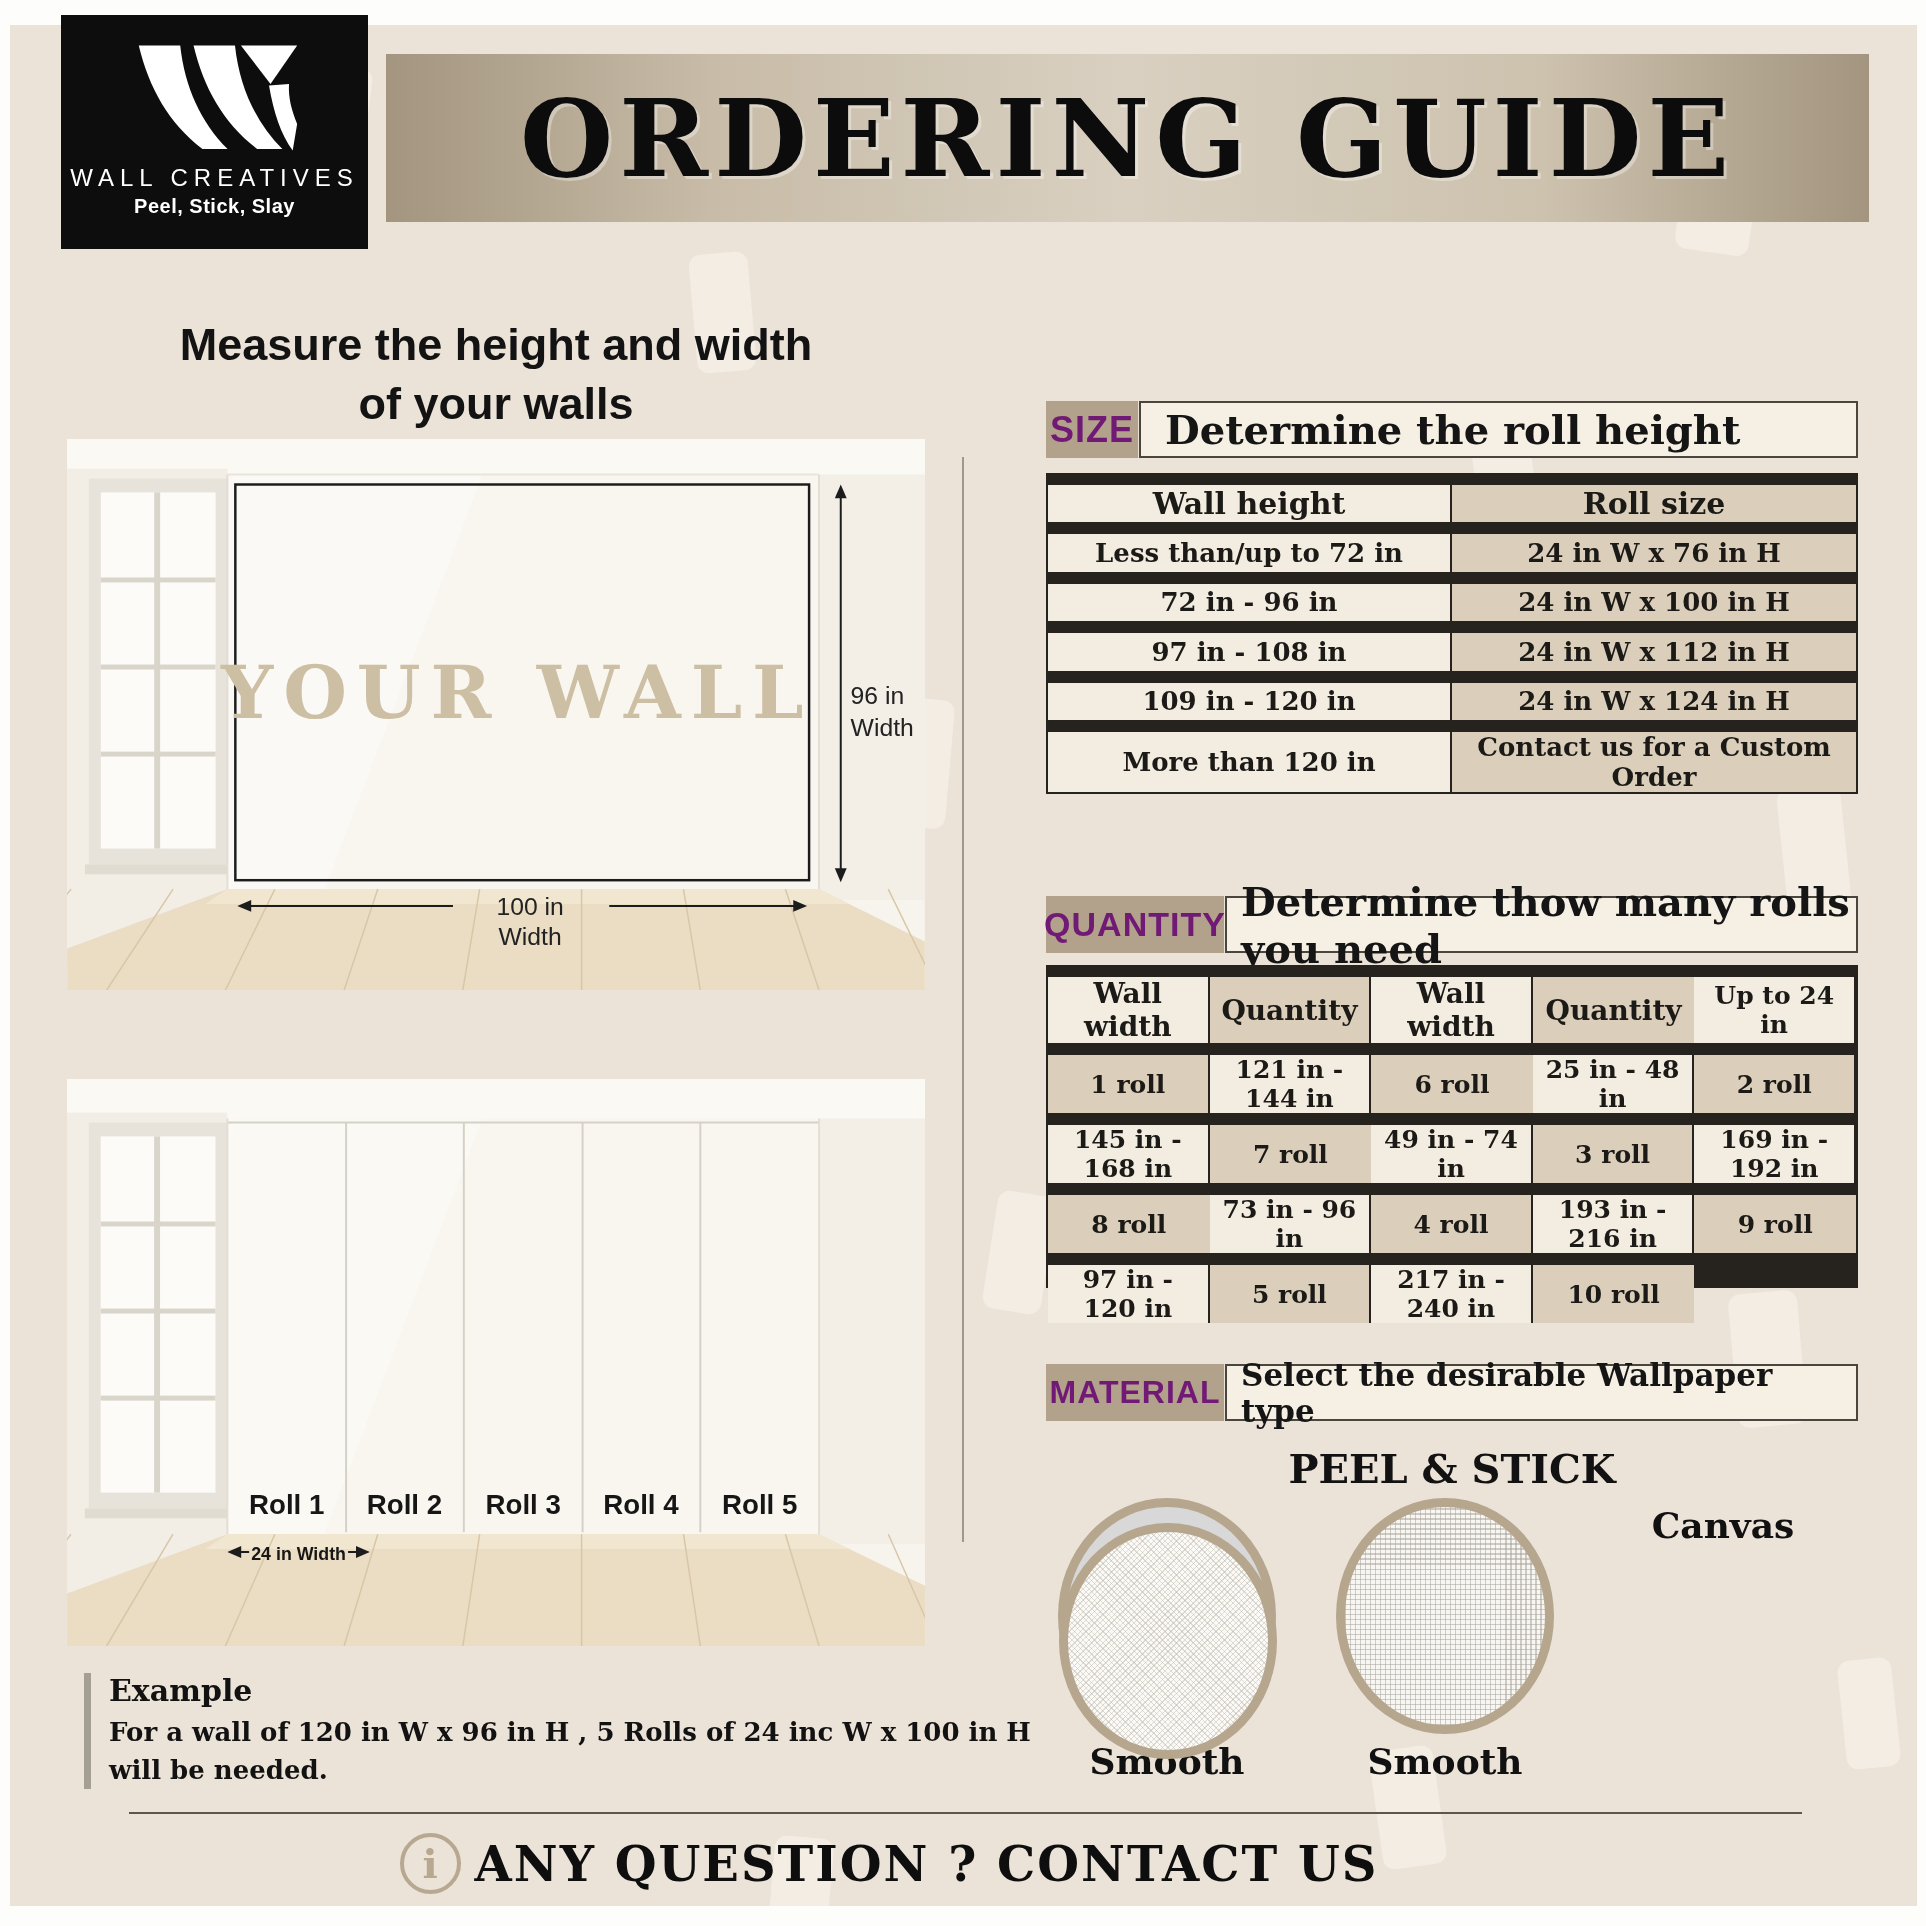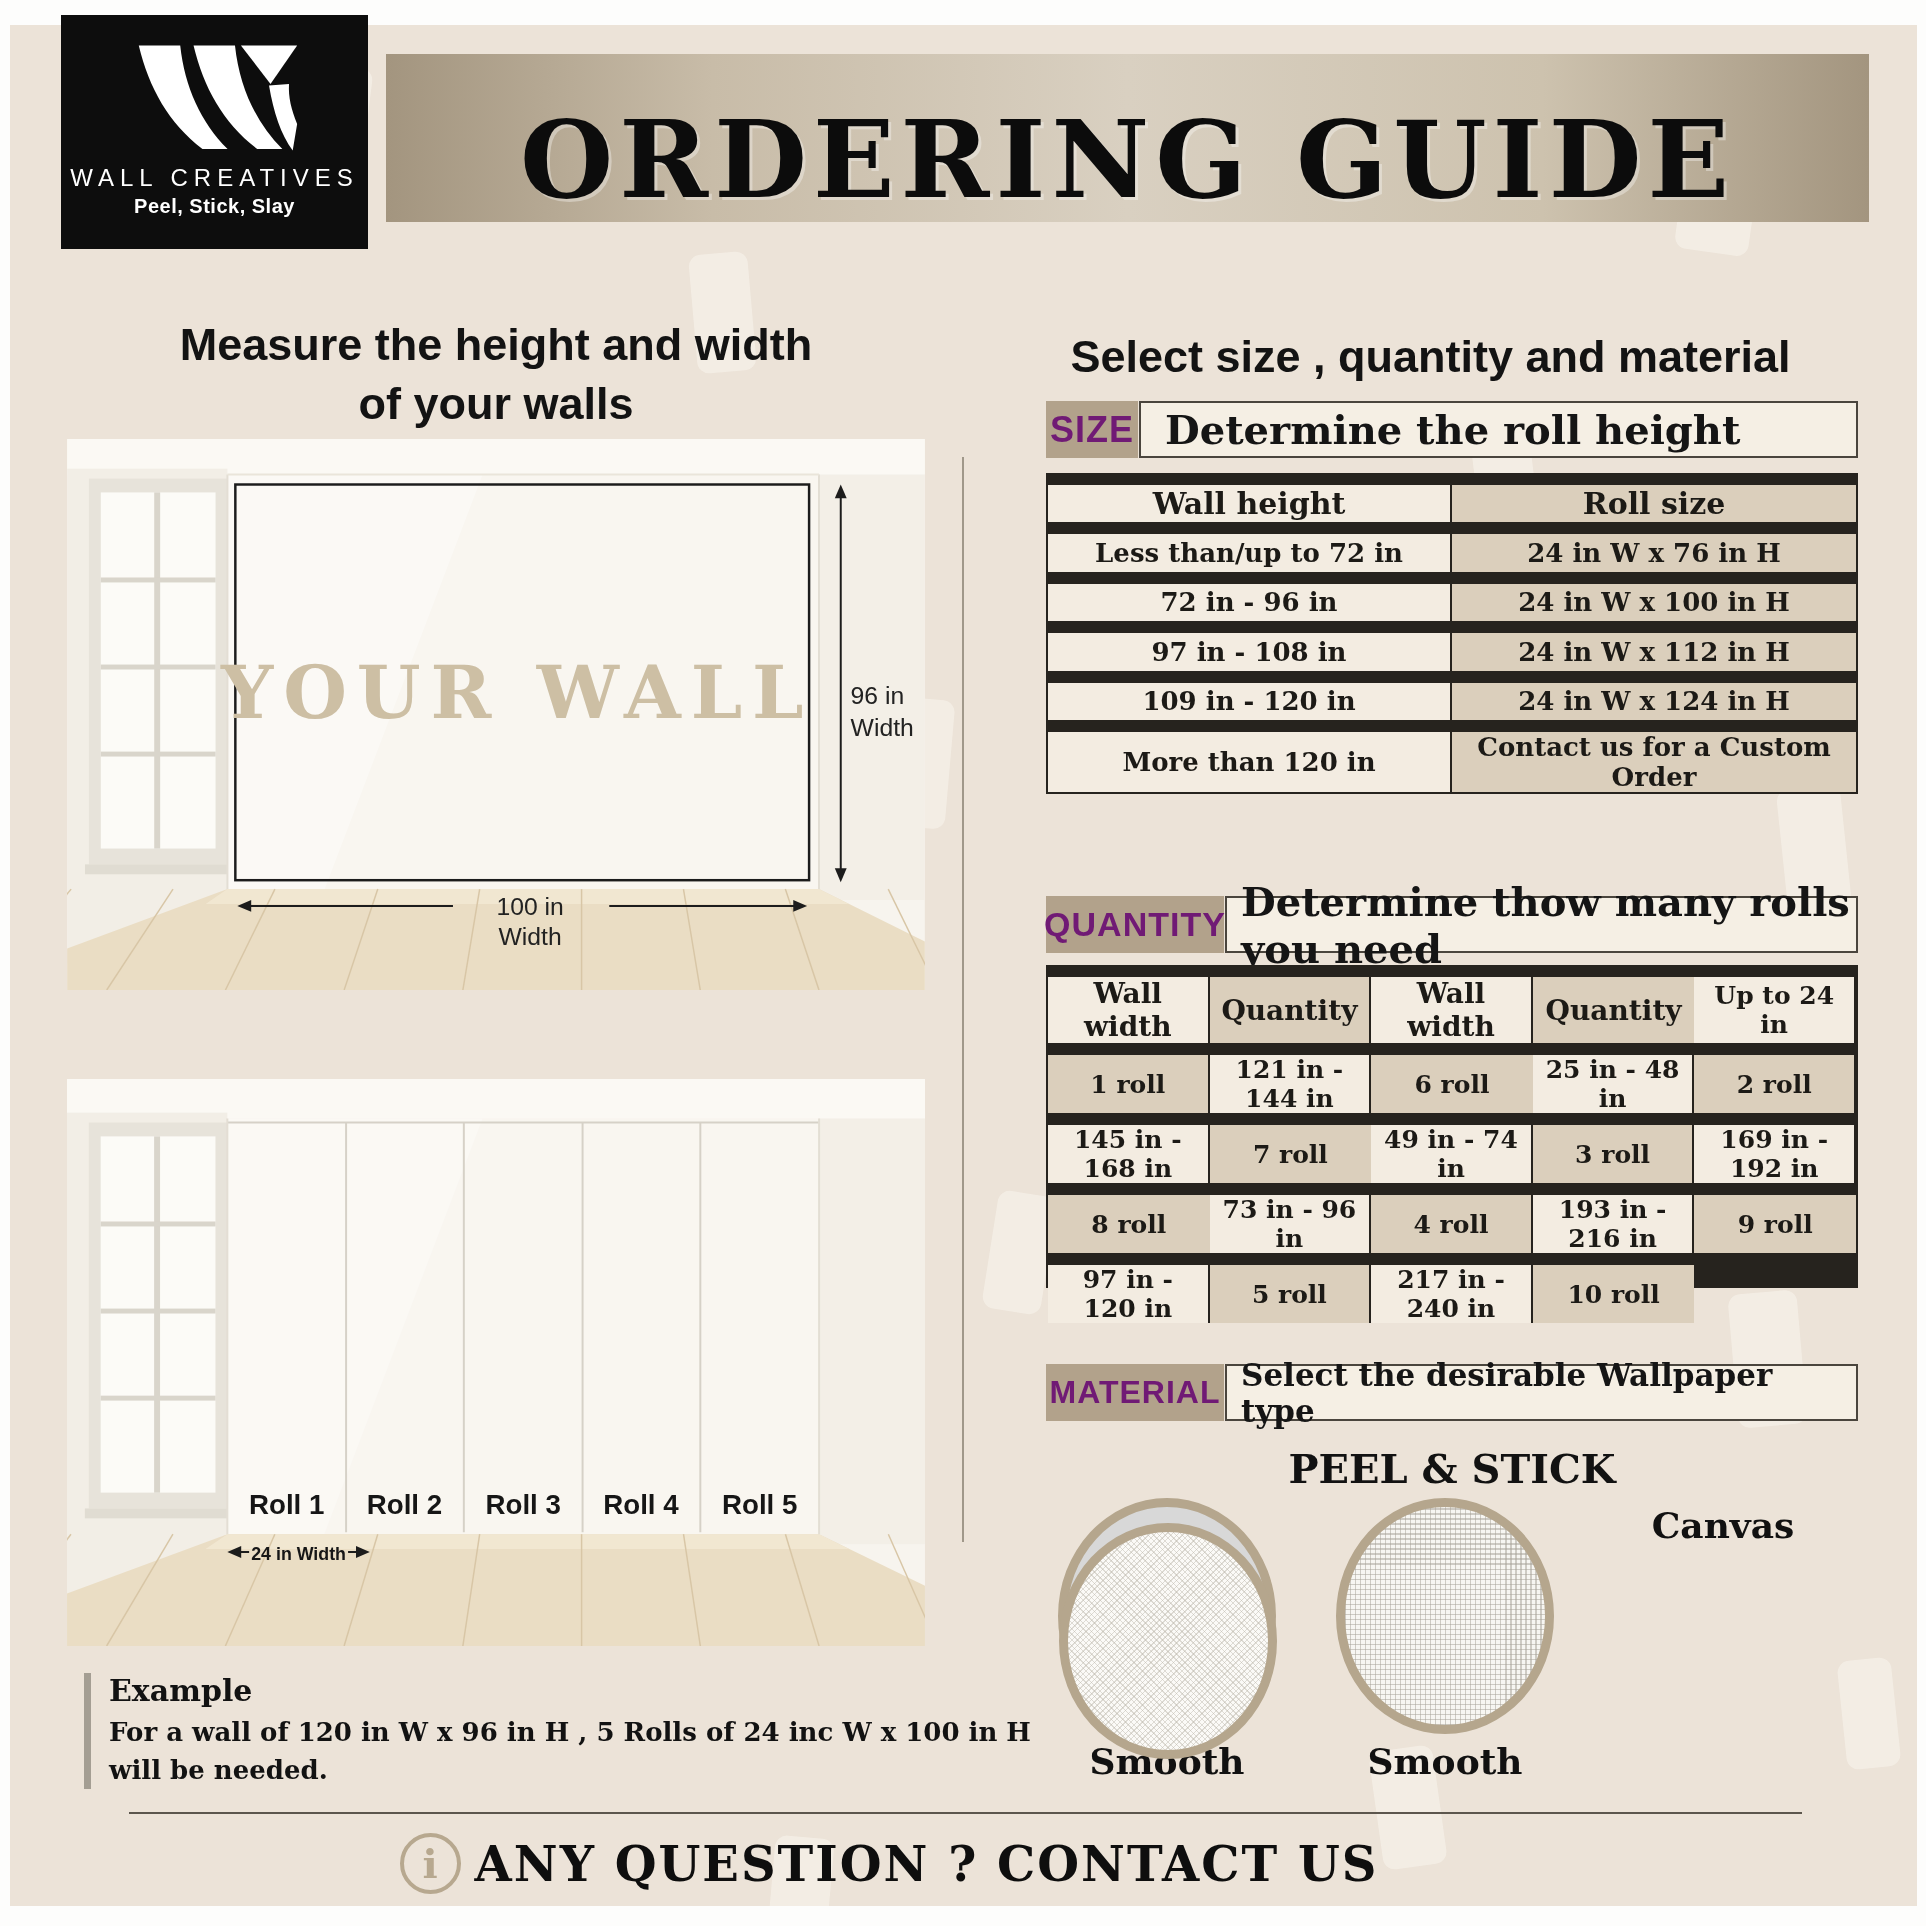--- a/index.html
+++ b/index.html
@@ -12,21 +12,21 @@
   
   .logo-box{position:absolute;left:61px;top:15px;width:307px;height:234px;background:#0d0d0d;
             display:flex;flex-direction:column;align-items:center;}
   .logo-mark{margin-top:26px;width:176px;height:111px;}
   .logo-brand{color:#fff;font-size:24px;letter-spacing:6px;margin-top:12px;font-weight:400;}
   .logo-tag{color:#fff;font-size:20px;font-weight:700;margin-top:3px;letter-spacing:0.5px;}
 
   
   .title-band{position:absolute;left:386px;top:54px;width:1483px;height:168px;
       background:linear-gradient(90deg,#a3957f 0%,#c8bca8 22%,#d9d0c1 50%,#cdc2ae 78%,#a3957f 100%);
-      display:flex;align-items:flex-end;justify-content:center;}
+      display:flex;align-items:center;justify-content:center;}
   .title-band h1{margin:0;font-size:107px;font-weight:700;letter-spacing:6px;color:#0c0c0c;
       text-shadow:3px 3px 0 rgba(255,255,255,.35);}
 
   .col-heading{position:absolute;text-align:center;font-weight:700;font-size:45px;line-height:1.32;color:#131313;}
   #left-heading{left:67px;top:315px;width:858px;}
   #right-heading{left:990px;top:327px;width:881px;}
 
   .room{position:absolute;display:block;}
   #room1{left:67px;top:439px;width:858px;height:551px;}
   #room2{left:67px;top:1079px;width:858px;height:567px;}
@@ -237,21 +237,20 @@
     </g>
     <text class="room-label" x="234" y="486" text-anchor="middle" font-size="18" font-weight="bold" fill="#161616">24 in Width</text>
   </svg>
 
   <div class="example serif">
     <div class="ex-title">Example</div>
     <div class="ex-line">For a wall of 120 in W x 96 in H , 5 Rolls of 24 inc W x 100 in H</div>
     <div class="ex-line">will be needed.</div>
   </div>
 
-  <div class="col-heading" id="right-heading">Select size , quantity and material</div>
 
   <div class="tag" id="size-tag">SIZE</div>
   <div class="strip serif" id="size-strip">Determine the roll height</div>
 
   <div class="tbl" id="size-table">
     <div class="c hd lt">Wall height</div>
     <div class="c hd tn">Roll size</div>
     <div class="c lt">Less than/up to 72 in</div>
     <div class="c tn">24 in W x 76 in H</div>
     <div class="c lt">72 in - 96 in</div>

